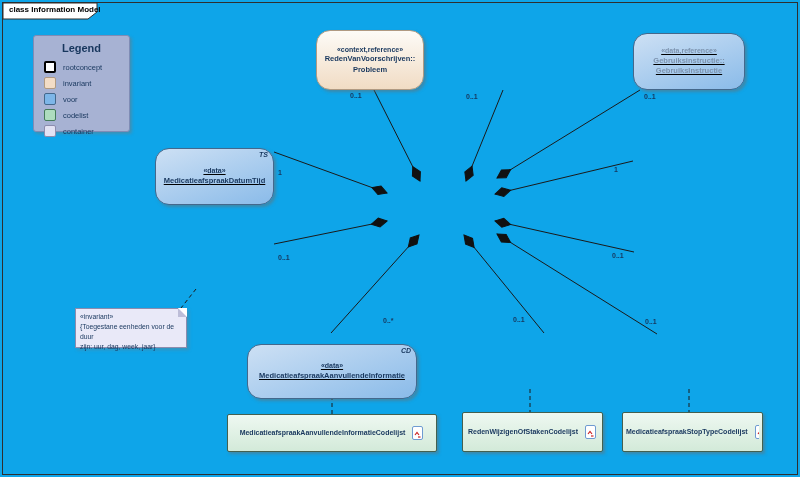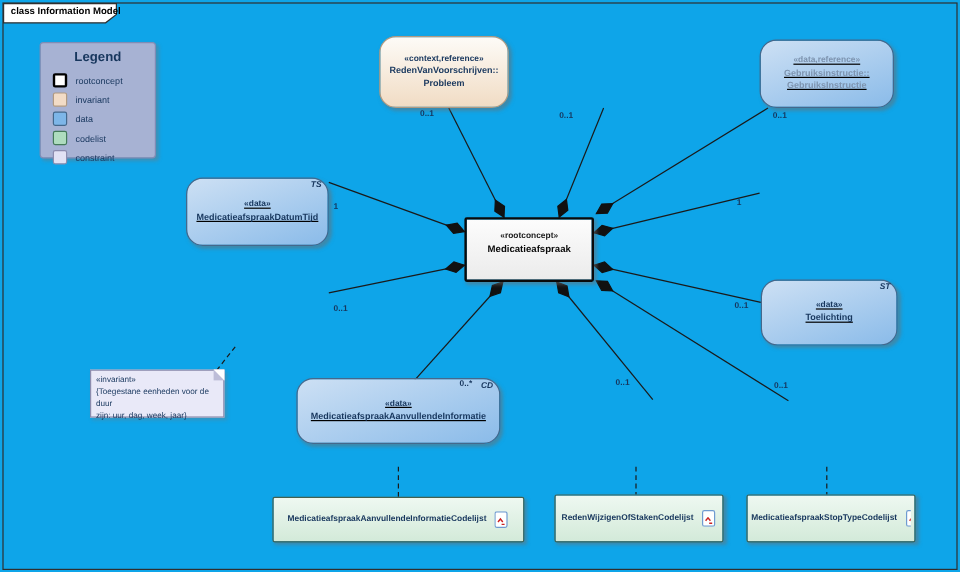--- a/index.html
+++ b/index.html
@@ -135,61 +135,52 @@
     <div class="legend-item">
       <span class="swatch sw-rootconcept" style="background-color: rgb(255, 255, 255);"></span>
       <span class="legend-label">rootconcept</span>
     </div>
     <div class="legend-item">
       <span class="swatch sw-container" style="background-color: rgb(242, 220, 198);"></span>
       <span class="legend-label">invariant</span>
     </div>
     <div class="legend-item">
       <span class="swatch sw-data" style="background-color: rgb(125, 182, 232);"></span>
-      <span class="legend-label">data</span>
+      <span class="legend-label">voor</span>
     </div>
     <div class="legend-item">
       <span class="swatch sw-codelist" style="background-color: rgb(174, 220, 190);"></span>
       <span class="legend-label">codelist</span>
     </div>
     <div class="legend-item">
       <span class="swatch sw-constraint" style="background-color: rgb(226, 226, 244);"></span>
-      <span class="legend-label">constraint</span>
+      <span class="legend-label">container</span>
     </div>
   </div>
 
   <div class="box beige" style="left:316px;top:30px;width:108px;height:60px">
     <span class="stereo navy">«context,reference»</span>
     <span class="bname navy">RedenVanVoorschrijven::</span>
     <span class="bname navy">Probleem</span>
   </div>
   <div class="box blue" style="left:633px;top:33px;width:112px;height:57px">
     <span class="stereo muted">«data,reference»</span>
     <span class="bname muted">Gebruiksinstructie::</span>
     <span class="bname muted">GebruiksInstructie</span>
   </div>
 
   <div class="box blue" style="left:155px;top:148px;width:119px;height:57px">
     <span class="typetag">TS</span>
     <span class="stereo navy">«data»</span>
     <span class="bname navy">MedicatieafspraakDatumTijd</span>
   </div>
 
-  <div class="box central" style="left:387px;top:181px;width:108px;height:54px">
-    <span class="stereo navy" style="color:#1a1a1a">«rootconcept»</span>
-    <span class="bname" style="font-size:8px;color:#0a0a0a">Medicatieafspraak</span>
-  </div>
-
-  <div class="box blue" style="left:634px;top:233px;width:114px;height:55px">
-    <span class="typetag">ST</span>
-    <span class="stereo navy">«data»</span>
-    <span class="bname navy">Toelichting</span>
-  </div>
-
-  <div class="box blue" style="left:247px;top:315px;width:170px;height:55px">
+
+
+  <div class="box blue" style="left:247px;top:344px;width:170px;height:55px">
     <span class="typetag">CD</span>
     <span class="stereo navy">«data»</span>
     <span class="bname navy">MedicatieafspraakAanvullendeInformatie</span>
   </div>
 
   <div class="box codelist" style="left:227px;top:414px;width:210px;height:38px">
     <span class="cl-label">MedicatieafspraakAanvullendeInformatieCodelijst</span>
     <svg width="12" height="14">
         <rect x="0.5" y="0.5" width="10" height="13" rx="1.5" fill="#ffffff" stroke="#6f9bd1"></rect>
         <path d="M3,9 L5,6.5 L7,9" fill="none" stroke="#cc2222" stroke-width="1.2"></path>

